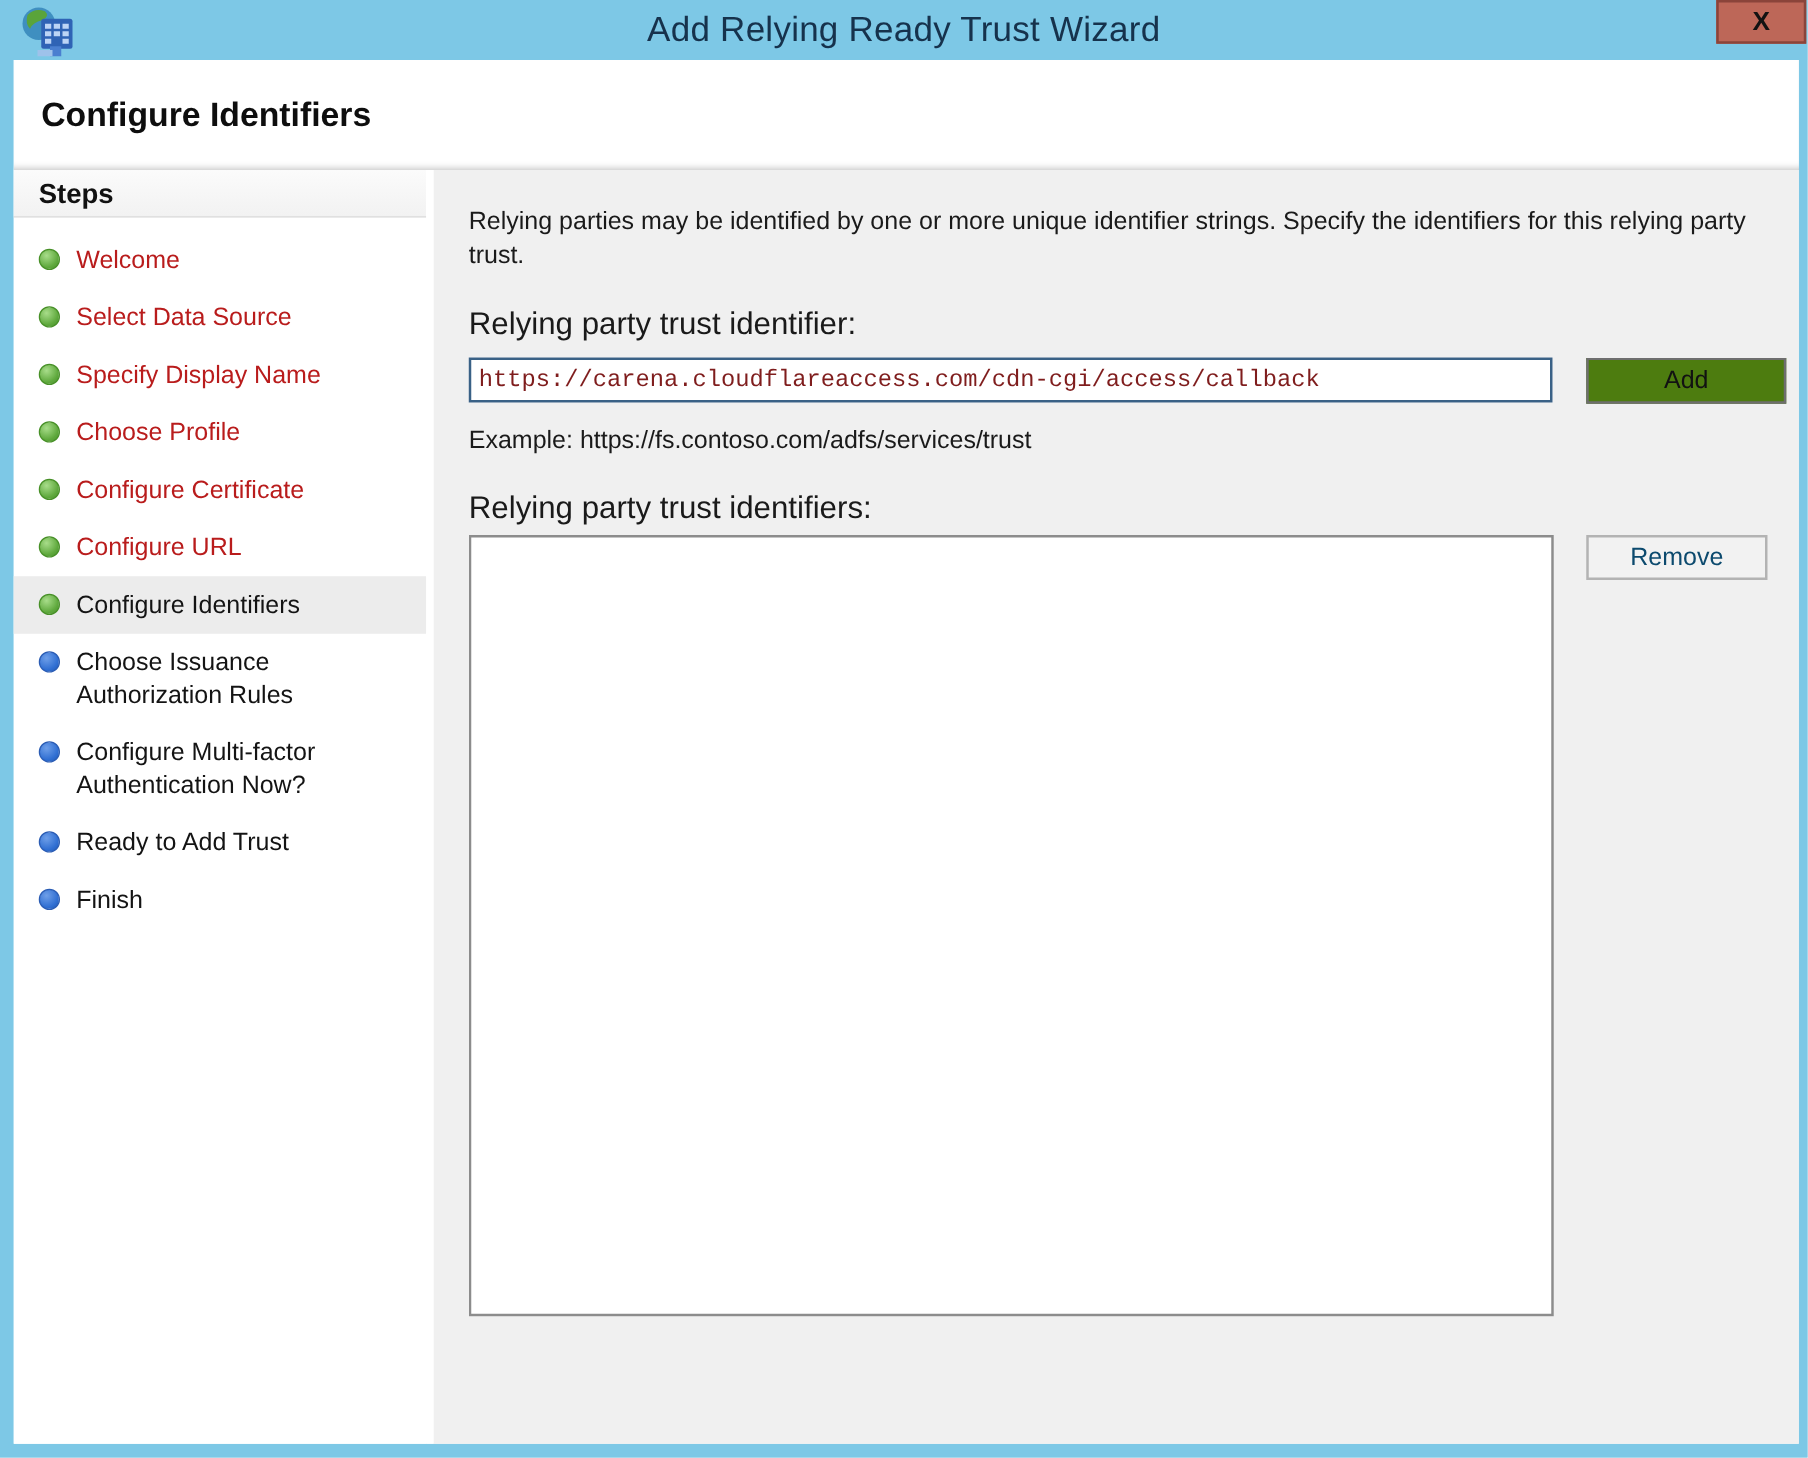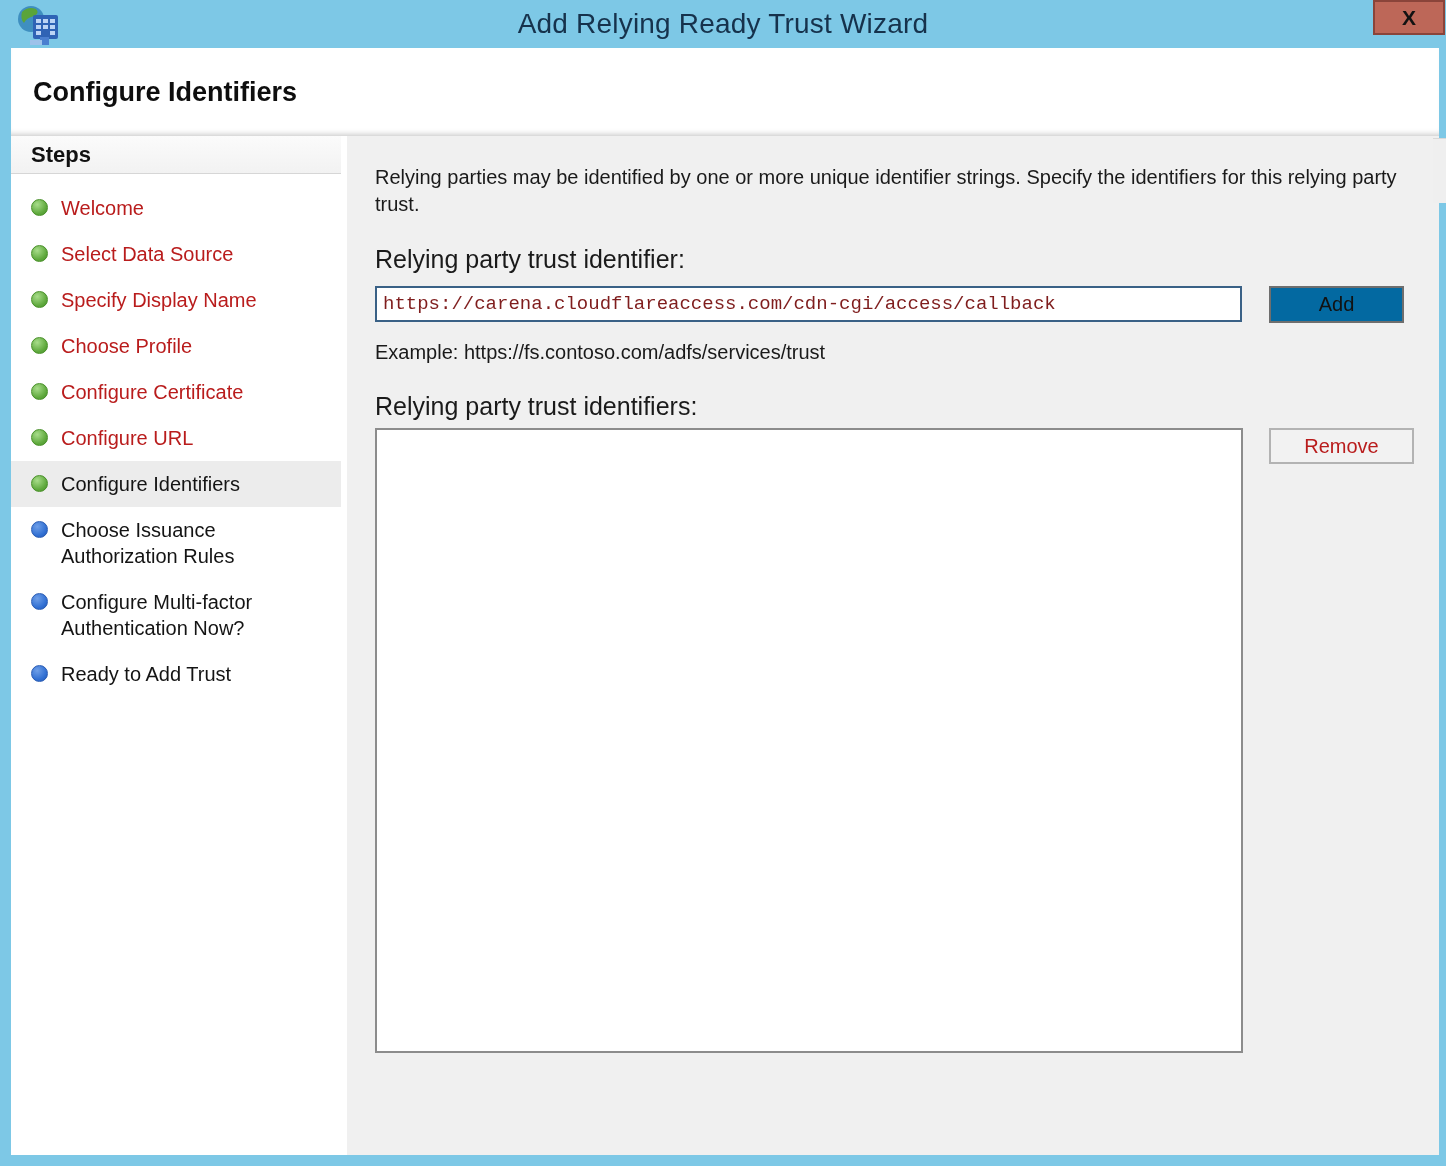--- a/index.html
+++ b/index.html
@@ -159,22 +159,22 @@
   }
   .btn {
     font-family: "Liberation Sans", sans-serif;
     font-size: 20px;
     color: #121212;
     cursor: pointer;
   }
   .add-btn {
     flex: none;
     margin-left: 27px;
-    width: 135px; height: 37px;
-    background: #0369a1;
+    width: 160px; height: 37px;
+    background: #4d7c0f;
     border: 2px solid #6e6e6e;
   }
   .example {
     font-size: 20px;
     color: #1a1a1a;
     margin: 18px 0 28px 0;
   }
   .list-label { margin-bottom: 7px; }
   .listbox {
     flex: none;
@@ -182,21 +182,21 @@
     height: 625px;
     background: #ffffff;
     border: 2px solid #8c8c8c;
   }
   .remove-btn {
     flex: none;
     margin-left: 26px;
     width: 145px; height: 36px;
     background: #f2f2f2;
     border: 2px solid #b3b3b3;
-    color: #b91c1c;
+    color: #0c4a6e;
     cursor: default;
   }
 
   
   .footer {
     flex: none;
     height: 65px;
     background: #efefef;
     border-top: 1px solid #d8d8d8;
     margin-top: 2px;
@@ -291,20 +291,24 @@
             <span class="lbl">Choose Issuance Authorization Rules</span>
           </li>
           <li class="step upcoming">
             <span class="bullet blue"></span>
             <span class="lbl">Configure Multi-factor Authentication Now?</span>
           </li>
           <li class="step upcoming">
             <span class="bullet blue"></span>
             <span class="lbl">Ready to Add Trust</span>
           </li>
+          <li class="step upcoming">
+            <span class="bullet blue"></span>
+            <span class="lbl">Finish</span>
+          </li>
         </ul>
       </aside>
 
       <div class="body-gap"></div>
 
       <div class="content-col">
         <main class="content">
           <p class="intro">Relying parties may be identified by one or more unique identifier strings. Specify the identifiers for this relying party trust.</p>
 
           <div class="field-label">Relying party trust identifier:</div>

